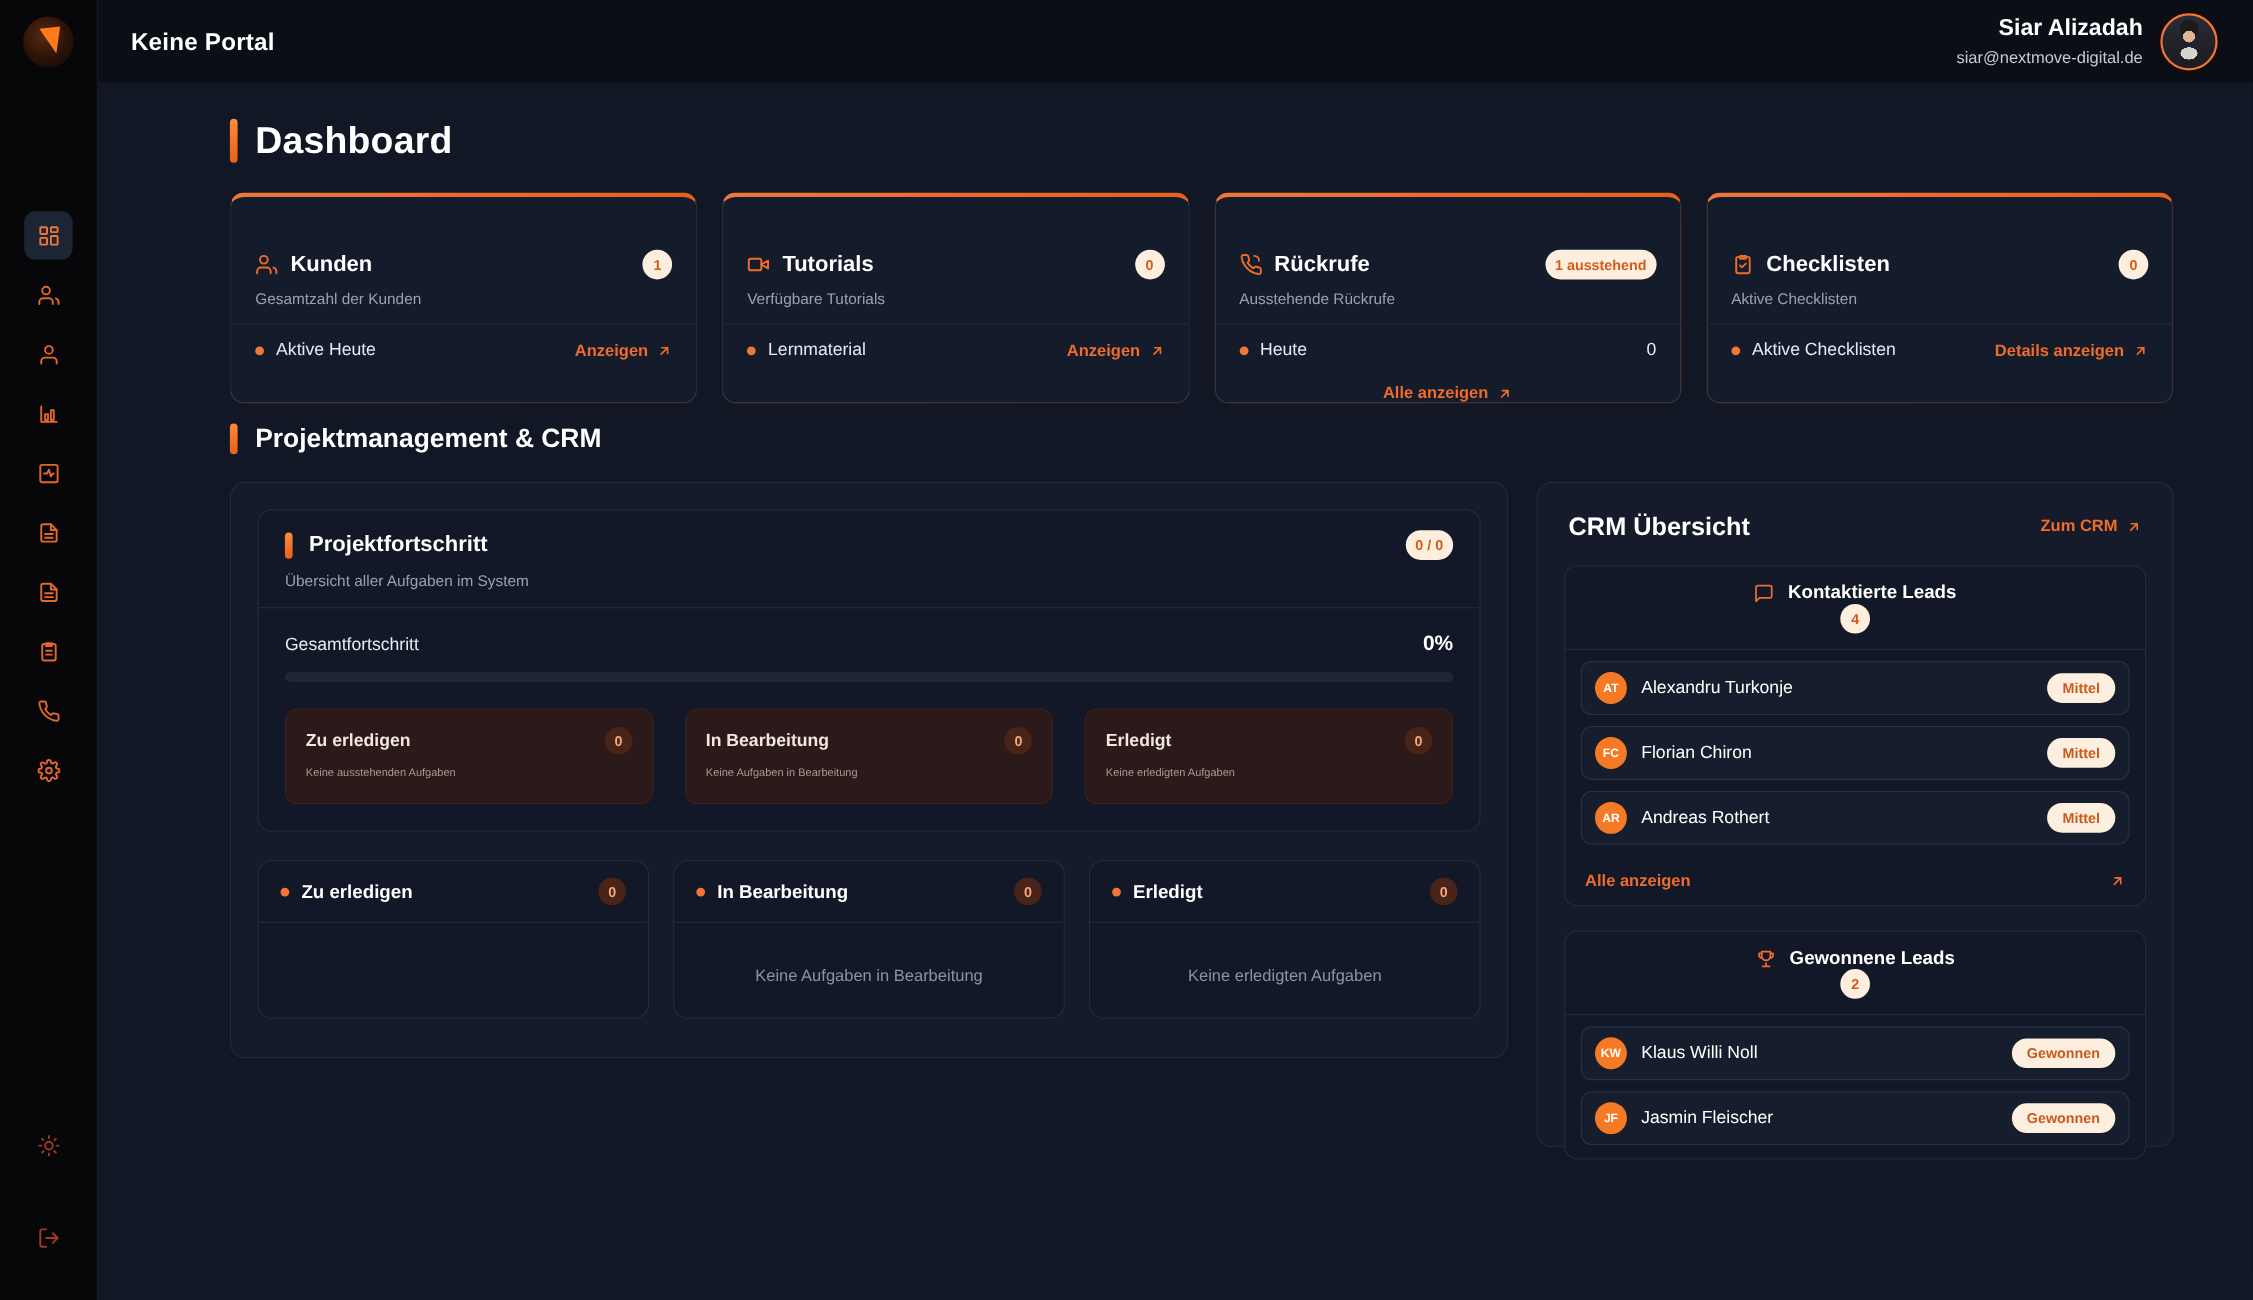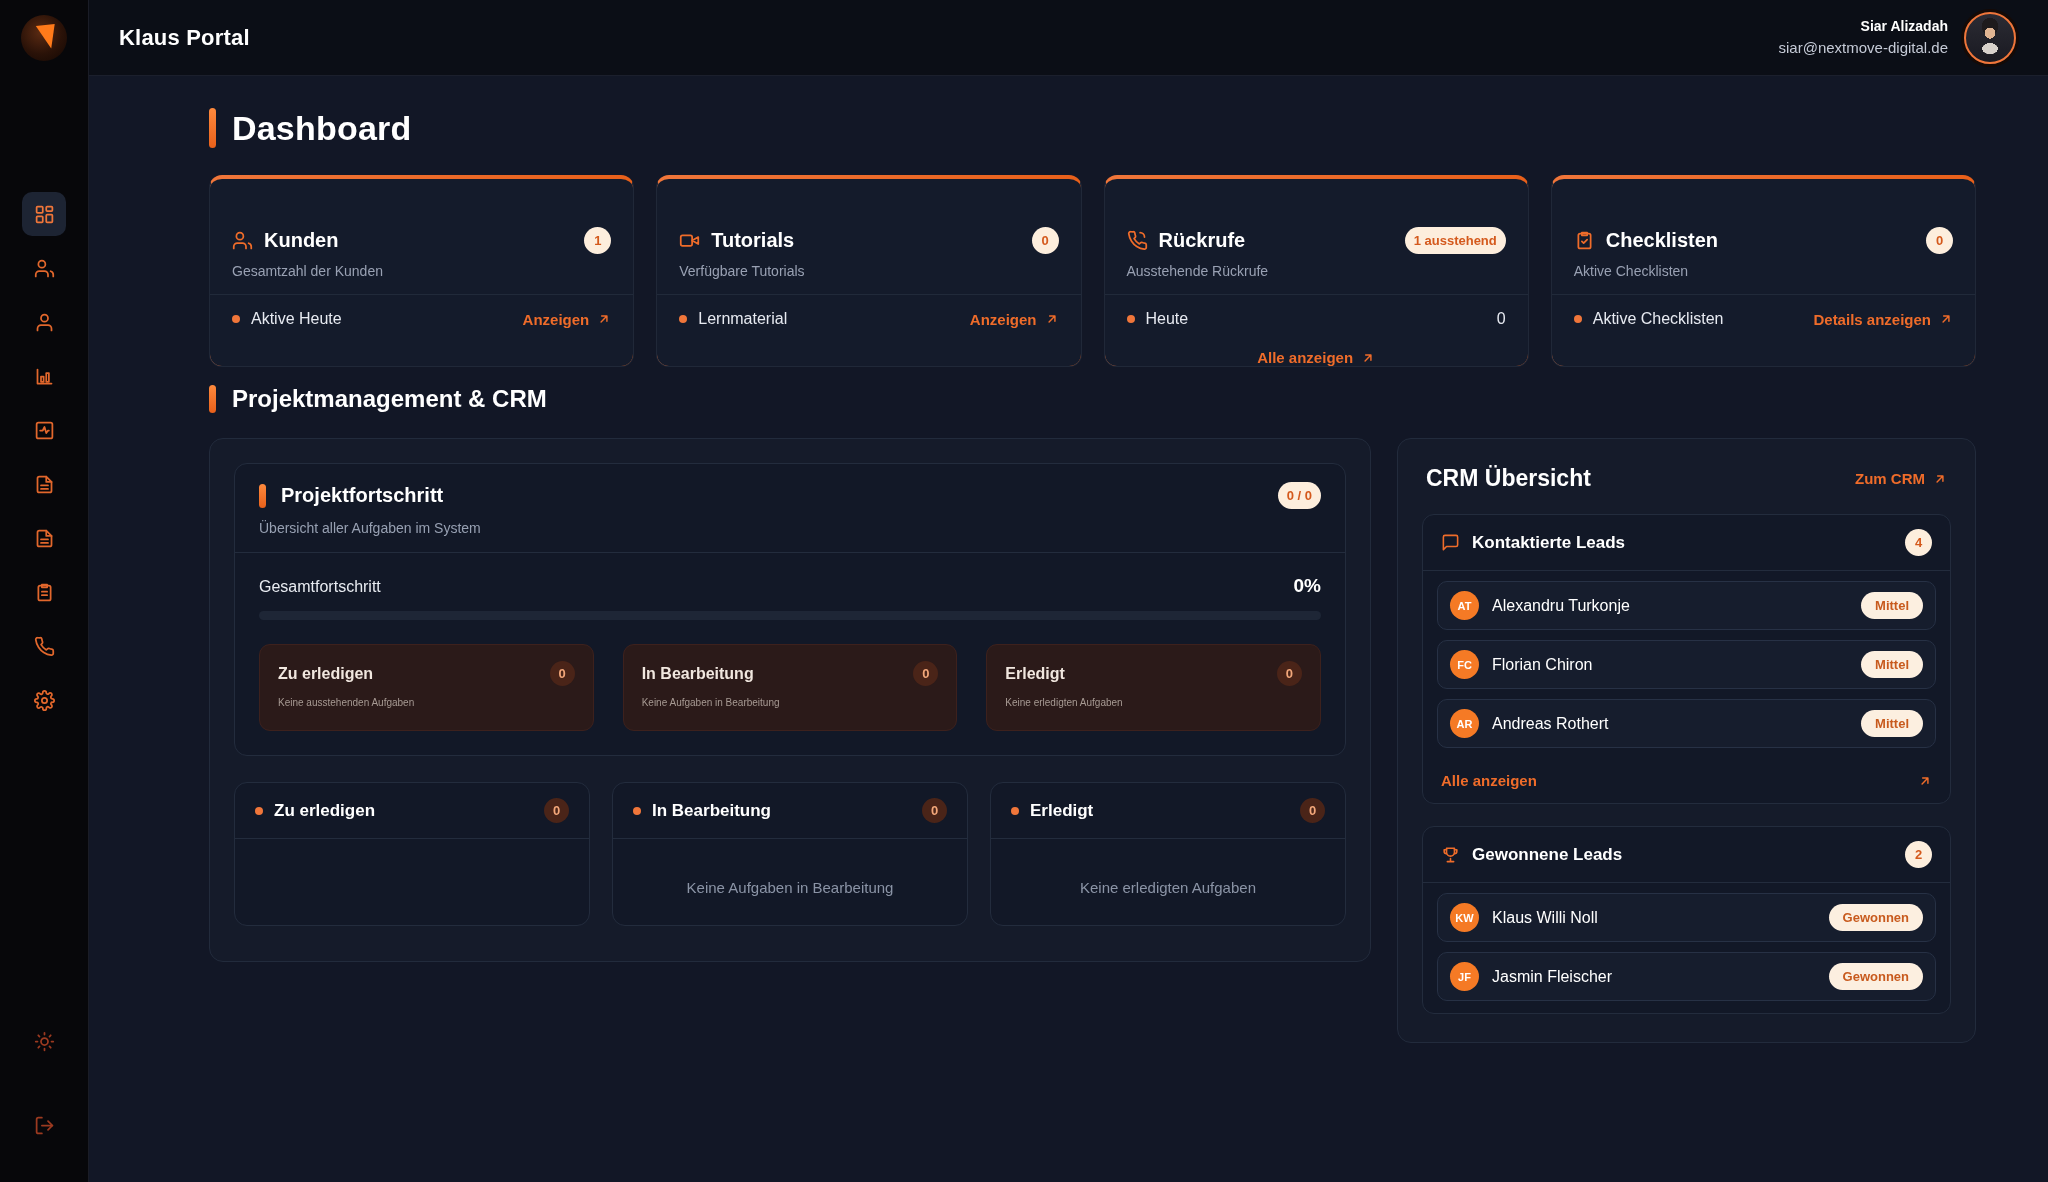--- a/index.html
+++ b/index.html
@@ -52,21 +52,21 @@
     position: absolute; left: 89px; top: 0;
     width: 1959px; height: 76px;
     background: #0b0e16;
     border-bottom: 1px solid #1b1f2c;
     display: flex; align-items: center; justify-content: space-between;
     padding: 0 32px 0 30px;
   }
   #app-title { color: #ffffff; font-size: 22px; font-weight: bold; letter-spacing: .2px; }
   #user-box { display: flex; align-items: center; gap: 16px; }
   #user-text { text-align: right; line-height: 1.45; }
-  #user-name { color: #ffffff; font-size: 14px; font-weight: bold; display:block; }
+  #user-name { color: #ffffff; font-size: 21px; font-weight: bold; display:block; }
   #user-email { color: #c5cad6; font-size: 15px; display:block; }
   #avatar {
     width: 52px; height: 52px; border-radius: 50%;
     border: 2px solid #f0763a;
     background:
       radial-gradient(ellipse 14px 10px at 50% 72%, #d8d2cc 0%, #d8d2cc 55%, transparent 56%),
       radial-gradient(circle 9px at 50% 40%, #e0b593 0%, #e0b593 60%, transparent 61%),
       radial-gradient(circle 12px at 50% 26%, #1d1a1c 0%, #1d1a1c 70%, transparent 71%),
       linear-gradient(180deg,#2b2b33 0%,#1a1a22 100%);
     box-shadow: 0 0 0 3px #150a06;
@@ -192,21 +192,21 @@
 
   
   #crm-panel { padding: 24px; height: 605px; }
   .crm-head { display: flex; align-items: center; justify-content: space-between; padding: 2px 4px 0; }
   .crm-title { color: #ffffff; font-size: 23px; font-weight: bold; }
   .crm-group {
     margin-top: 22px;
     background: #121827; border: 1px solid #232c3d; border-radius: 12px;
     overflow: hidden;
   }
-  .crm-group-head { padding: 14px 18px; display: flex; align-items: center; justify-content: space-between; }
+  .crm-group-head { padding: 14px 18px; display: flex; align-items: center; justify-content: space-between; flex-direction: column; }
   .crm-group-left { display: flex; align-items: center; gap: 12px; }
   .crm-group-left svg { width: 19px; height: 19px; color: #ef6c2a; }
   .crm-group-title { color: #ffffff; font-size: 17px; font-weight: bold; }
   .crm-group-divider { height: 1px; background: #232c3d; }
   .crm-list { padding: 10px 14px 12px; display: flex; flex-direction: column; gap: 10px; }
   .lead-row {
     background: #161d2d; border: 1px solid #273145; border-radius: 10px;
     padding: 9px 12px; display: flex; align-items: center; gap: 13px;
   }
   .lead-avatar {
@@ -316,21 +316,21 @@
       <svg viewBox="0 0 24 24" fill="none" stroke="currentColor" stroke-width="2" stroke-linecap="round" stroke-linejoin="round">
           <path d="M9 21H5a2 2 0 0 1-2-2V5a2 2 0 0 1 2-2h4"></path>
           <path d="M16 17l5-5-5-5"></path>
           <path d="M21 12H9"></path>
         </svg>
     </div>
   </div>
 </div>
 
 <div id="topbar">
-  <div id="app-title">Klaus Portal</div>
+  <div id="app-title">Keine Portal</div>
   <div id="user-box">
     <div id="user-text">
       <span id="user-name">Siar Alizadah</span>
       <span id="user-email">siar@nextmove-digital.de</span>
     </div>
     <div id="avatar"></div>
   </div>
 </div>
 
 <div id="main">

